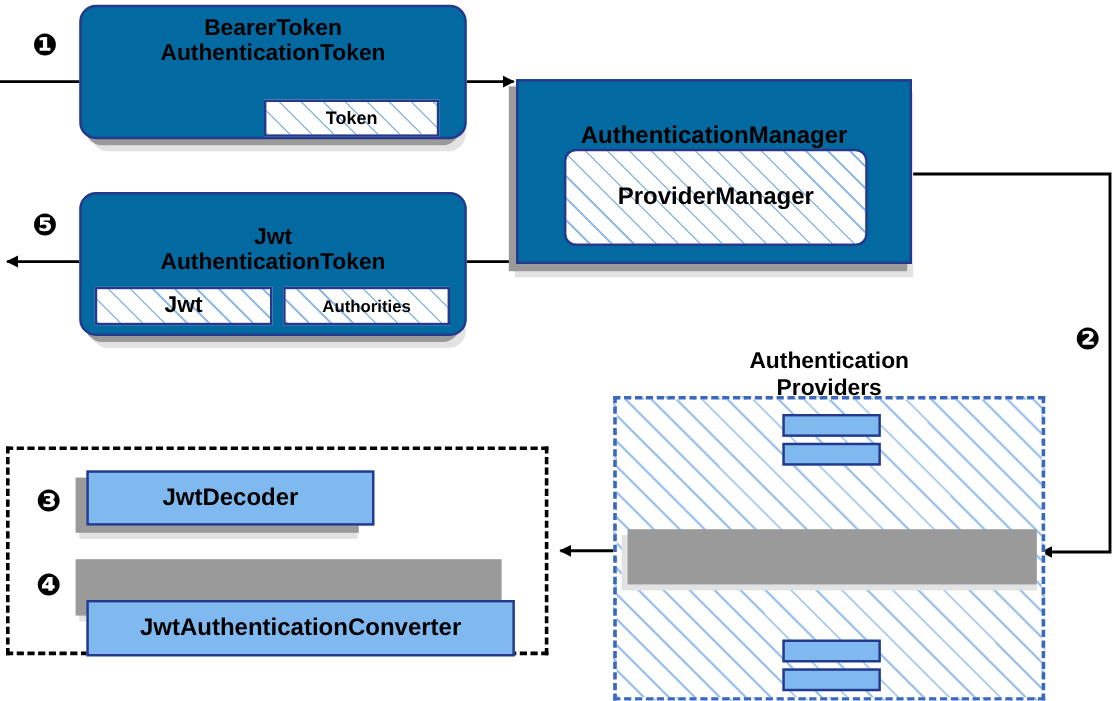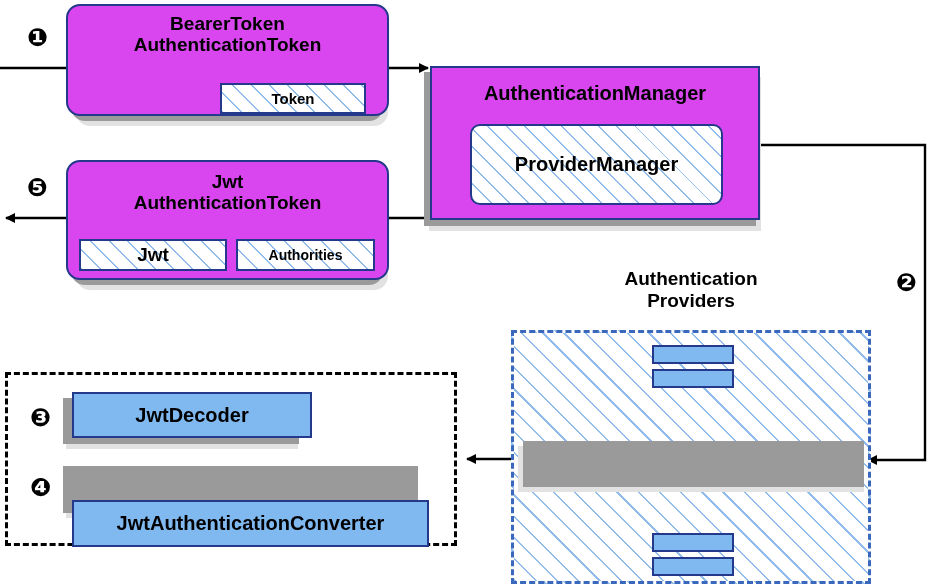--- a/index.html
+++ b/index.html
@@ -19,21 +19,21 @@
     left:0; top:0;
     width:932px;
     height:584px;
     pointer-events:none;
   }
 
   
   .node{
     position:absolute;
     box-sizing:border-box;
-    background:#d946ef;
+    background:#0369a1;
     border:2px solid #24388c;
     color:#000;
     font-weight:bold;
     display:flex;
     flex-direction:column;
     align-items:center;
     z-index:5;
   }
   .node .title{
     text-align:center;
@@ -133,20 +133,21 @@
 
   
   .caption{
     position:absolute;
     font-weight:bold;
     text-align:center;
     color:#000;
     white-space:pre-line;
     line-height:1.15;
     z-index:6;
+    margin-top:23px;
   }
 </style>
 </head>
 <body>
 
 <div id="stage">
 
   <svg id="svg-layer" viewBox="0 0 932 584" width="932" height="584" xmlns="http://www.w3.org/2000/svg">
     <defs>
       <marker id="arrow-r" markerWidth="11" markerHeight="11" refX="9" refY="5" orient="auto" markerUnits="userSpaceOnUse">
@@ -190,30 +191,30 @@
   <div class="rounded shadow-b" style="left:76px; top:14px; width:312px; height:112px;"></div>
   <div class="rounded shadow-a" style="left:71px; top:9px; width:312px; height:112px;"></div>
   <div class="node rounded" style="left:66px; top:4px; width:323px; height:112px; padding-top:7px;">
     <div class="title" style="font-size:19px;">BearerToken
 AuthenticationToken</div>
     <div class="slot" style="position:absolute; left:152px; top:77px; width:146px; height:31px; font-size:15px;">Token</div>
   </div>
 
   <div class="rounded shadow-b" style="left:76px; top:172px; width:312px; height:118px;"></div>
   <div class="rounded shadow-a" style="left:71px; top:167px; width:312px; height:118px;"></div>
-  <div class="node rounded" style="left:66px; top:160px; width:323px; height:120px; padding-top:9px;">
+  <div class="node rounded" style="left:66px; top:160px; width:323px; height:120px; padding-top:25px;">
     <div class="title" style="font-size:19px;">Jwt
 AuthenticationToken</div>
     <div class="slot" style="position:absolute; left:11px; top:77px; width:148px; height:32px; font-size:19px;">Jwt</div>
     <div class="slot" style="position:absolute; left:168px; top:77px; width:139px; height:32px; font-size:14px;">Authorities</div>
   </div>
 
   <div class="shadow-b" style="left:429px; top:77px; width:332px; height:154px;"></div>
   <div class="shadow-a" style="left:424px; top:72px; width:332px; height:154px;"></div>
-  <div class="node" style="left:430px; top:66px; width:330px; height:154px; padding-top:14px;">
+  <div class="node" style="left:430px; top:66px; width:330px; height:154px; padding-top:34px;">
     <div class="title" style="font-size:20px;">AuthenticationManager</div>
     <div class="slot" style="position:absolute; left:38px; top:56px; width:253px; height:81px; font-size:20px;border-radius:10px;">ProviderManager</div>
   </div>
 
   <div class="shadow-b" style="left:66px; top:403px; width:232px; height:46px;"></div>
   <div class="shadow-a" style="left:63px; top:398px; width:236px; height:46px;"></div>
   <div class="flat" style="left:72px; top:392px; width:240px; height:46px; font-size:20px;text-align:center;">JwtDecoder</div>
 
   <div class="shadow-b" style="left:66px; top:471px; width:348px; height:47px;"></div>
   <div class="shadow-a" style="left:63px; top:466px; width:355px; height:47px;"></div>

